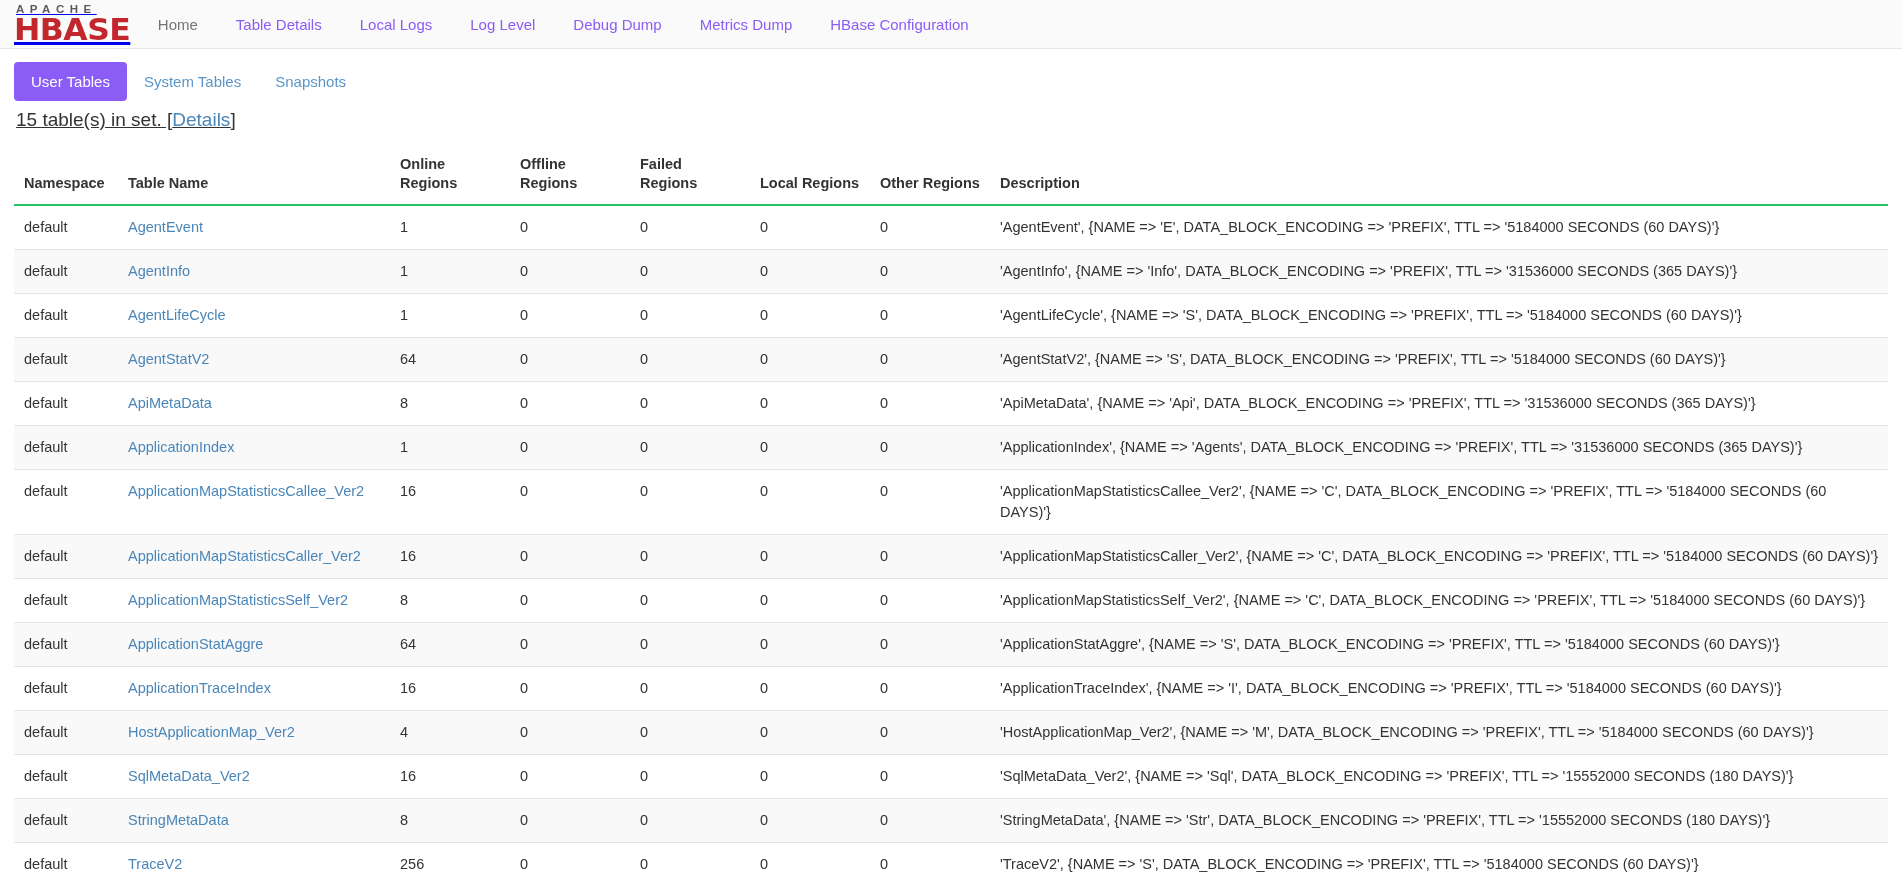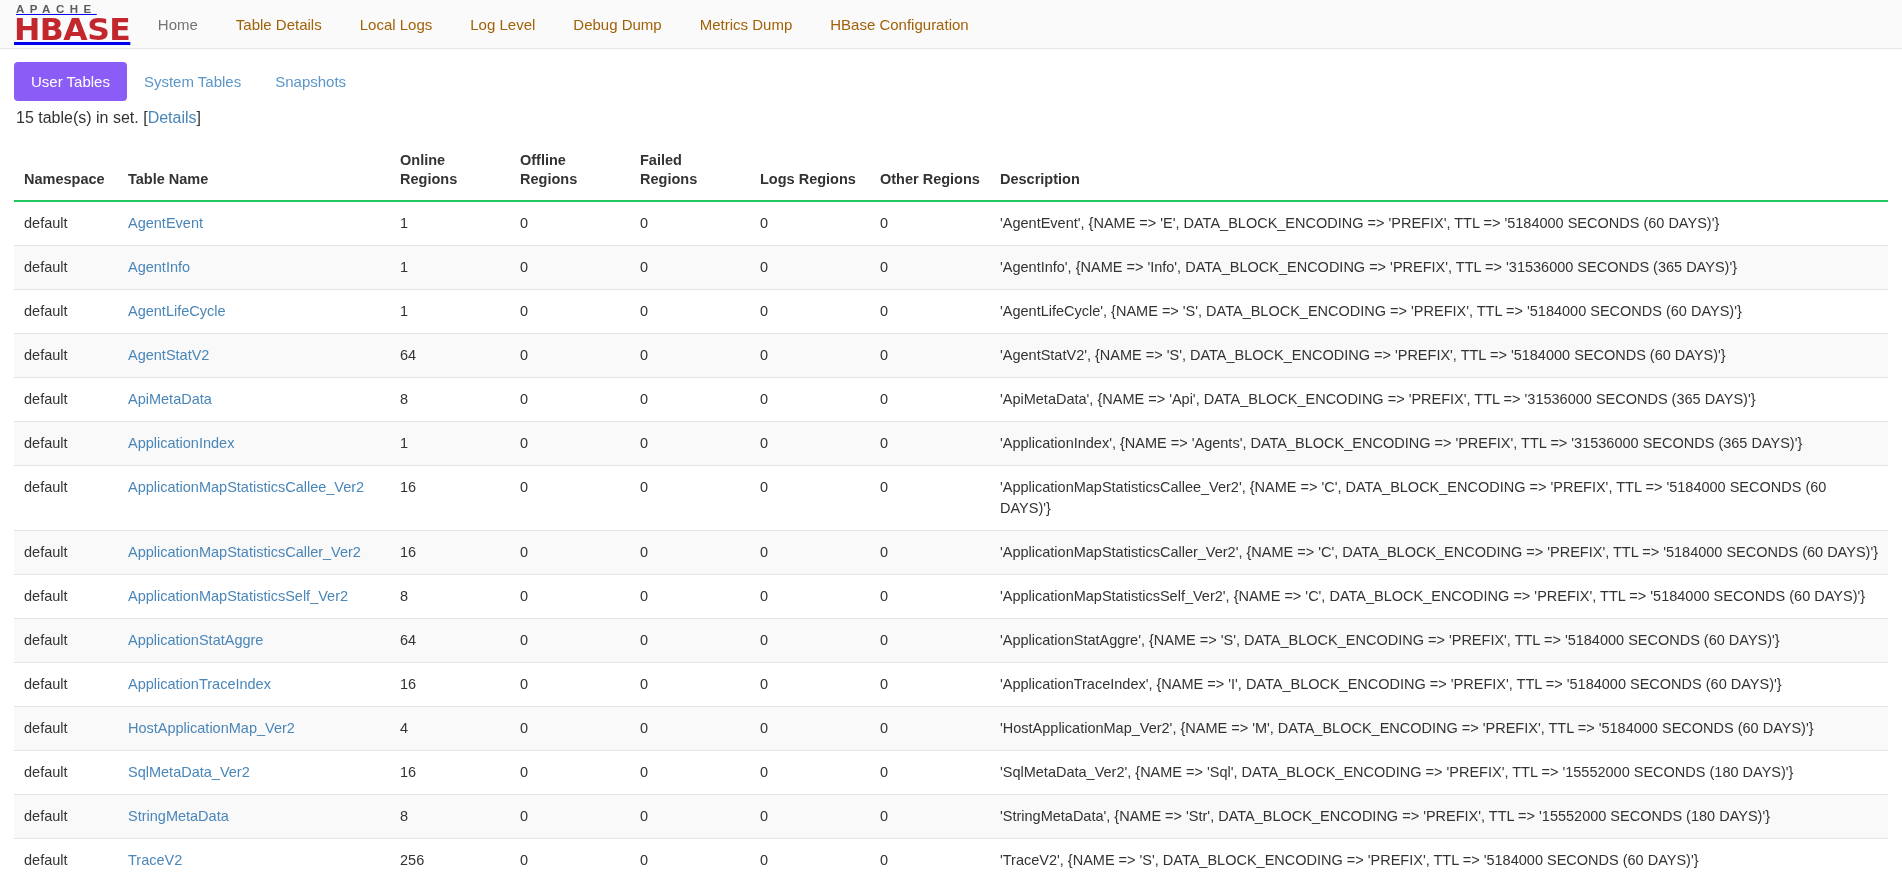--- a/index.html
+++ b/index.html
@@ -48,21 +48,21 @@
   }
   .nav-links {
     display: flex;
     align-items: stretch;
   }
   .nav-links a {
     display: flex;
     align-items: center;
     padding: 0 19px;
     font-size: 15px;
-    color: #a16207;
+    color: #8b5cf6;
     text-decoration: none;
     white-space: nowrap;
   }
   .nav-links a.active { color: #737373; }
 
   
   .content {
     padding: 0 14px;
   }
   .pillbar {
@@ -79,23 +79,24 @@
     color: #5b96c9;
     white-space: nowrap;
   }
   .pill.active {
     background: #8b5cf6;
     color: #ffffff;
     font-weight: normal;
   }
 
   .setline {
-    font-size: 16px;
+    font-size: 19px;
     color: #333333;
     padding: 8px 0 0 2px;
+    text-decoration: underline;
   }
   .setline a {
     color: #4a86b8;
     text-decoration: none;
   }
 
   
   table.tables {
     width: 100%;
     border-collapse: collapse;
@@ -171,21 +172,21 @@
   </div>
 
   <table class="tables">
     <thead>
       <tr id="header-row">
           <th class="c-ns">Namespace</th>
           <th class="c-name">Table Name</th>
           <th class="c-num">Online Regions</th>
           <th class="c-num">Offline Regions</th>
           <th class="c-num">Failed Regions</th>
-          <th class="c-num">Logs Regions</th>
+          <th class="c-num">Local Regions</th>
           <th class="c-num">Other Regions</th>
           <th class="c-desc">Description</th>
         </tr>
     </thead>
     <tbody id="table-body">
         <tr>
           <td class="c-ns"><span>default</span></td>
           <td class="c-name"><a href="#" class="tlink">AgentEvent</a></td>
           <td class="c-num"><span>1</span></td>
           <td class="c-num"><span>0</span></td>

